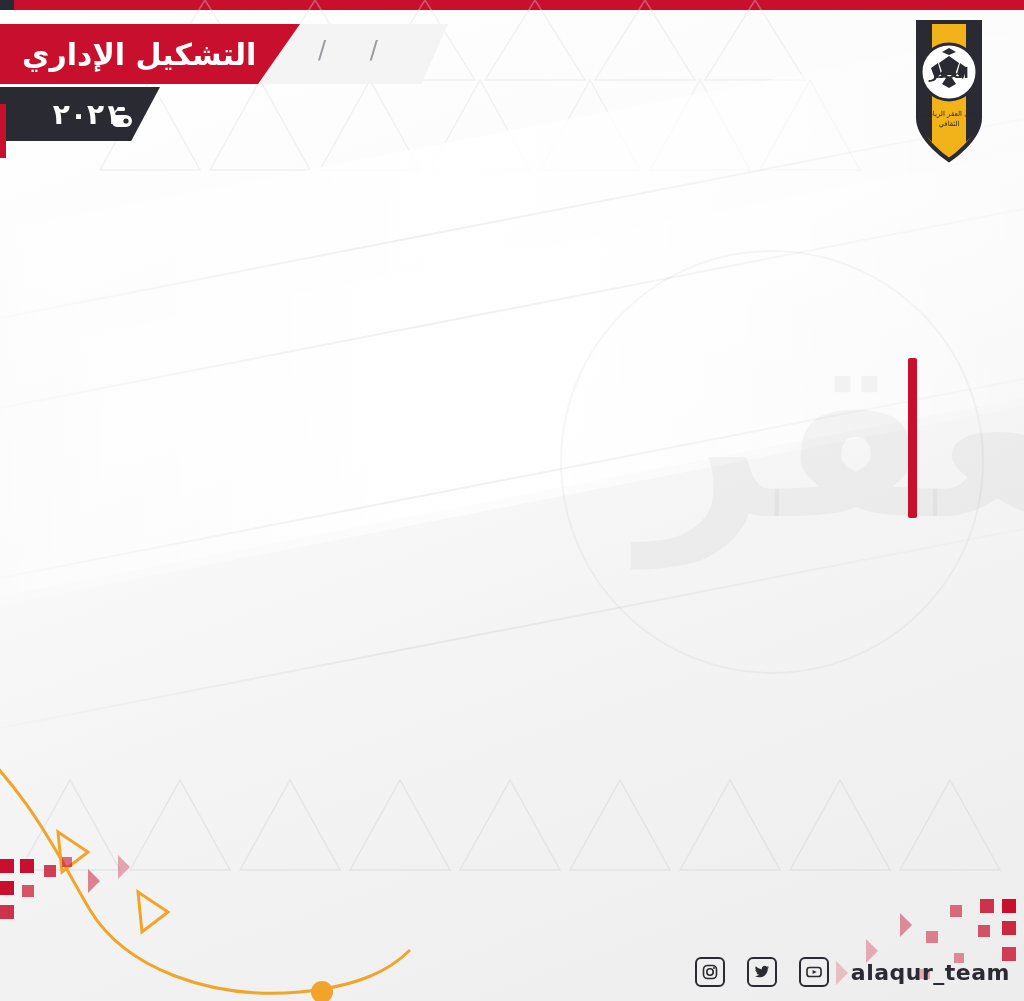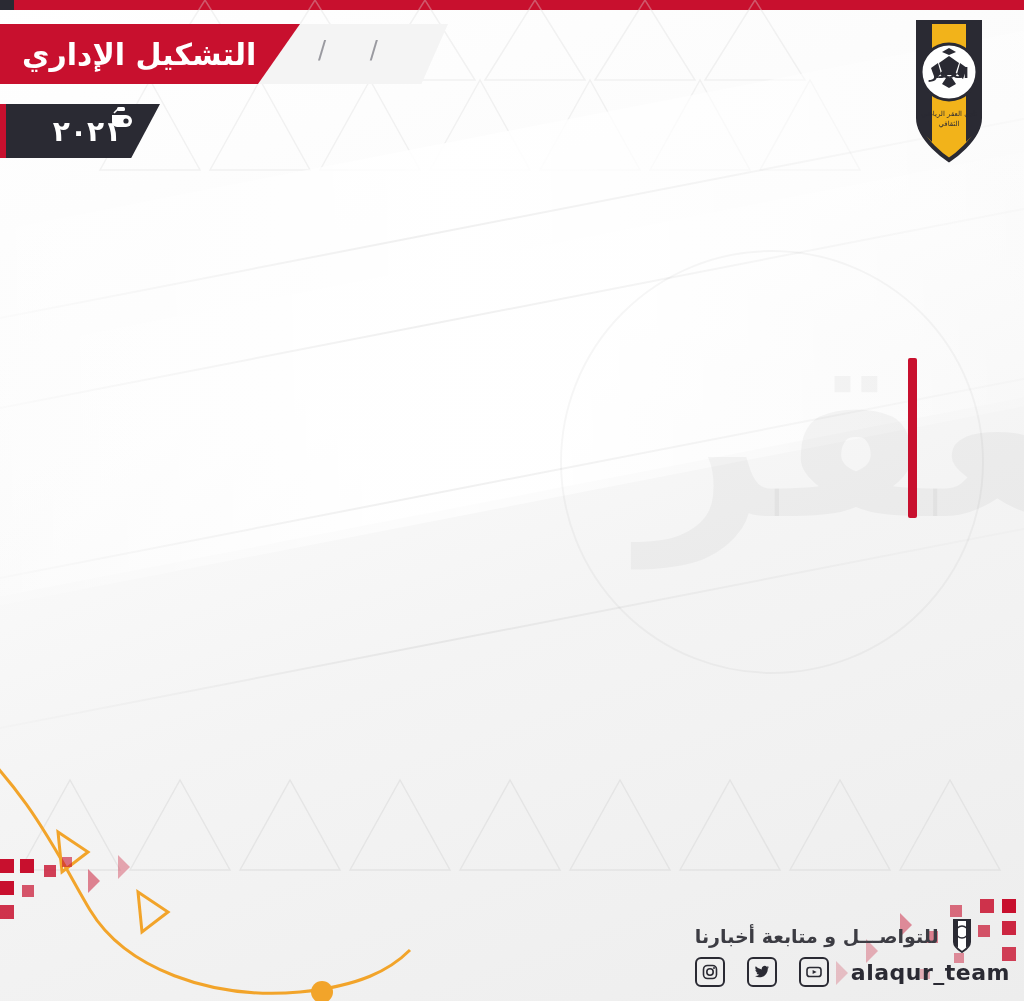--- a/index.html
+++ b/index.html
@@ -86,21 +86,21 @@
     background:#f4f4f4;
     clip-path:polygon(14% 0,100% 0,86% 100%,0 100%);
   }
   .tag-slash{
     position:absolute;top:36px;left:318px;
     color:#9a9aa0;font-size:24px;letter-spacing:18px;direction:ltr;
   }
 
   
   .tag-year{
-    position:absolute;top:104px;left:0;width:160px;height:54px;
+    position:absolute;top:87px;left:0;width:160px;height:54px;
     background:#2a2a33;
     display:flex;align-items:center;justify-content:center;
     clip-path:polygon(0 0,100% 0,82% 100%,0 100%);
   }
   .tag-year span{
     color:#fff;font-size:28px;font-weight:bold;letter-spacing:2px;
     padding-left:14px;direction:ltr;
   }
   .tag-year-line{
     position:absolute;top:104px;left:0;width:6px;height:54px;background:#c8102e;
@@ -282,29 +282,20 @@
       <rect x="186" y="40" width="12" height="12" opacity=".5"></rect>
       <polygon points="160,22 172,34 160,46" opacity=".45"></polygon>
       <polygon points="126,48 138,60 126,72" opacity=".3"></polygon>
       <polygon points="96,70 108,82 96,94" opacity=".22"></polygon>
       <rect x="214" y="62" width="10" height="10" opacity=".45"></rect>
       <rect x="180" y="78" width="10" height="10" opacity=".3"></rect>
     </g>
   </svg>
 
   <div class="footer">
-    <div class="footer-top">
-      <svg class="footer-logo-sm" viewBox="0 0 26 34">
-        <path d="M5 1 h16 v22 c0 5 -8 10 -8 10 s-8 -5 -8 -10 z" fill="#ffffff" stroke="#2a2a33" stroke-width="2"></path>
-        <path d="M5 1 h4 v28 l-4 -4 z" fill="#2a2a33"></path>
-        <path d="M17 1 h4 v24 l-4 4 z" fill="#2a2a33"></path>
-        <circle cx="13" cy="13" r="6" fill="none" stroke="#2a2a33" stroke-width="1.5"></circle>
-      </svg>
-      <span class="footer-label">للتواصـــل و متابعة أخبارنا</span>
-    </div>
     <div class="footer-bottom">
       <span class="sicon">
         <svg width="16" height="16" viewBox="0 0 16 16">
           <rect x="1.5" y="1.5" width="13" height="13" rx="4" fill="none" stroke="#2a2a33" stroke-width="1.6"></rect>
           <circle cx="8" cy="8" r="3.2" fill="none" stroke="#2a2a33" stroke-width="1.6"></circle>
           <circle cx="12" cy="4" r="1" fill="#2a2a33"></circle>
         </svg>
       </span>
       <span class="sicon">
         <svg width="16" height="16" viewBox="0 0 16 16">

